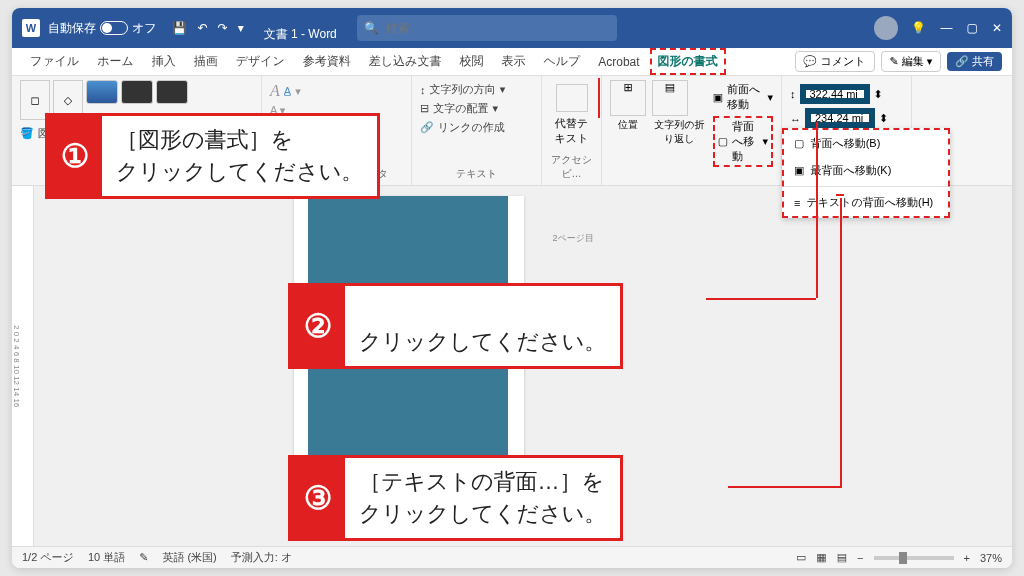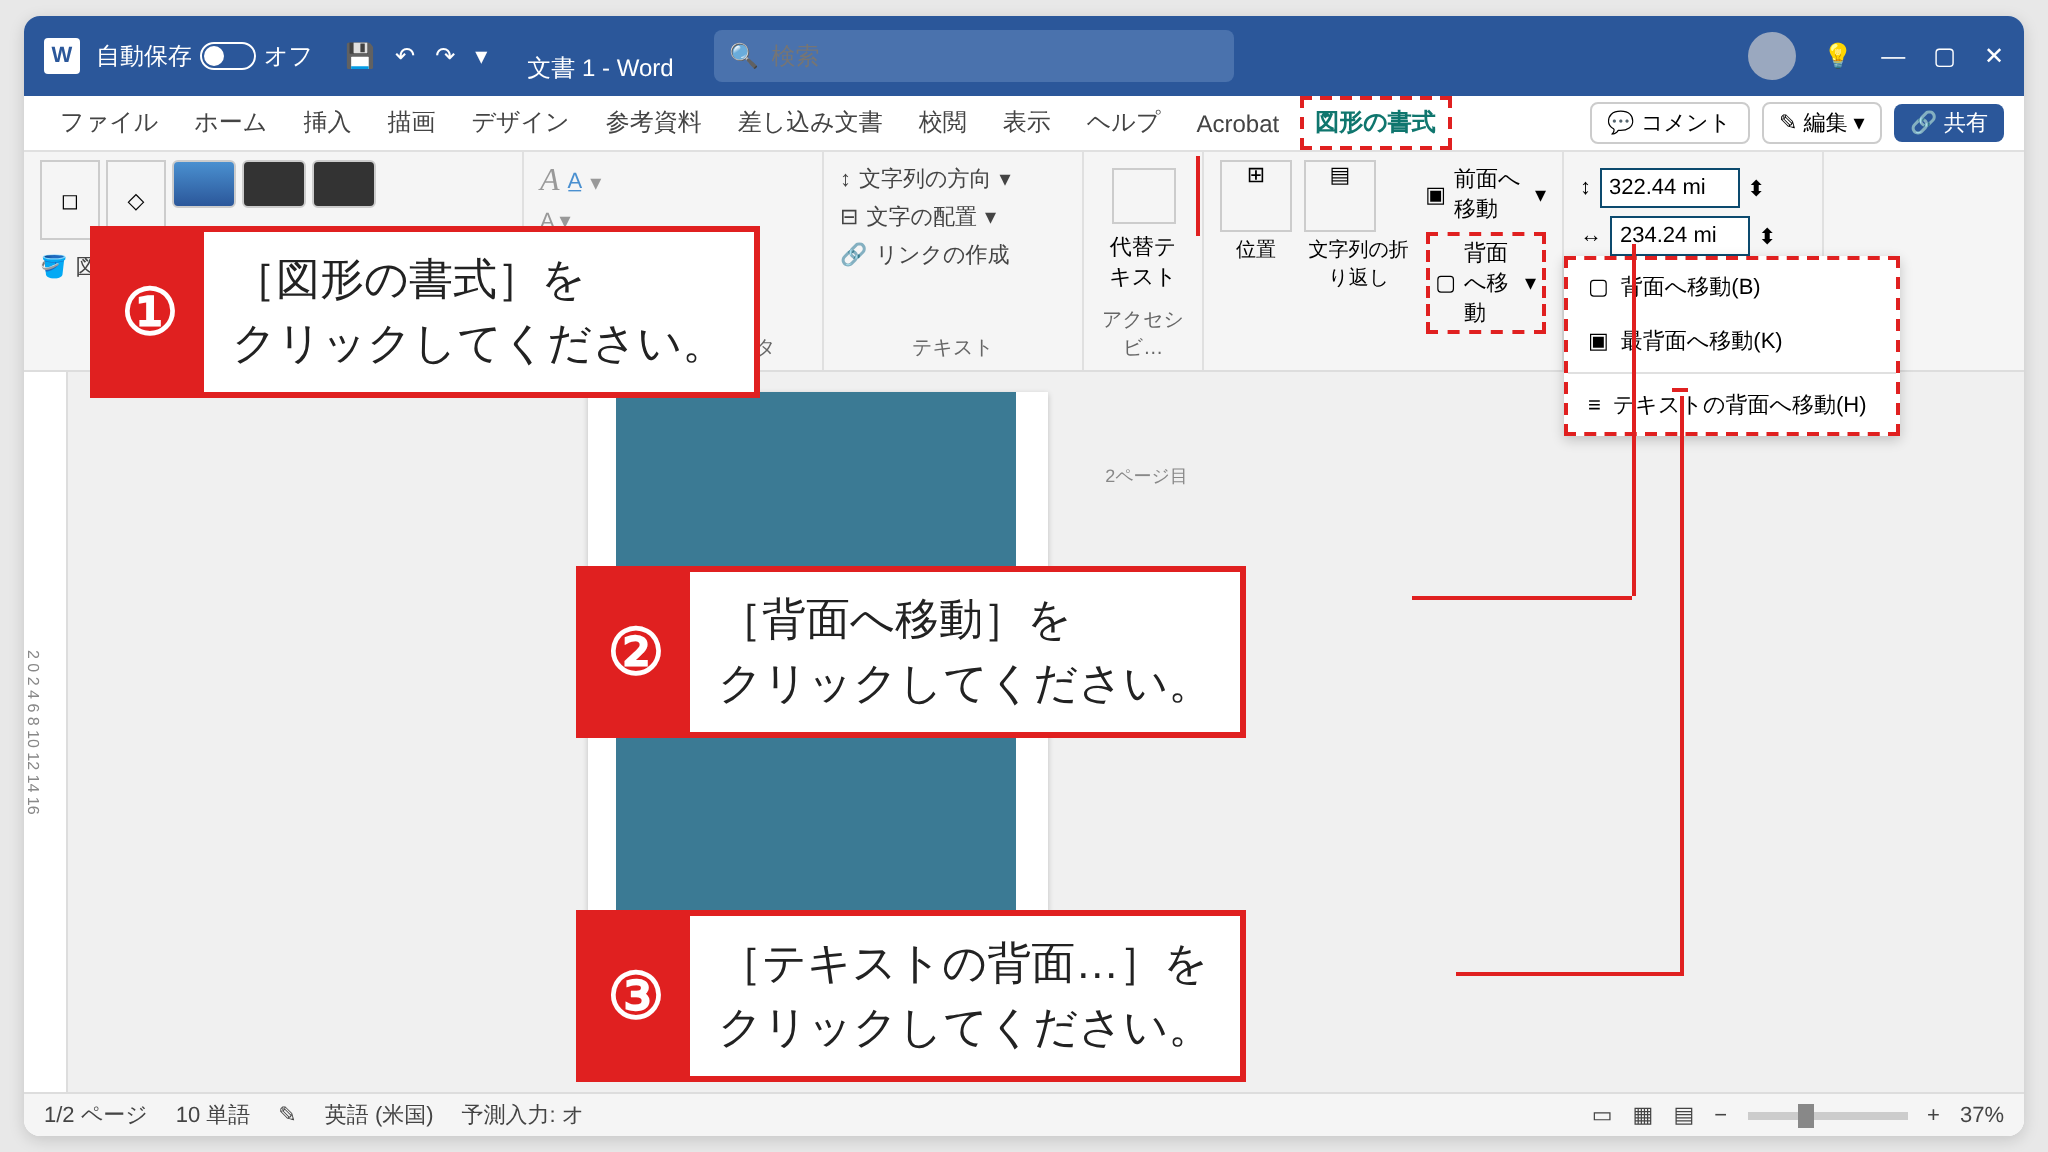--- a/index.html
+++ b/index.html
@@ -33,21 +33,21 @@
 .ribbon .shape-thumb { width: 32px; height: 24px; border: 1px solid #ccc; border-radius: 3px; background: linear-gradient(#4a90d0,#2b579a); }
 .ribbon .shape-thumb.dark { background: #333; }
 .ribbon .fill-row { color: #444; padding: 2px 0; display: flex; align-items: center; gap: 4px; }
 .ribbon .wordart-group { width: 150px; color: #999; }
 .ribbon .wa-row { padding: 2px 0; display: flex; align-items: center; gap: 4px; }
 .ribbon .text-group { width: 130px; color: #444; }
 .ribbon .access-group { width: 60px; text-align:center; }
 .ribbon .arrange-group { width: 180px; }
 .ribbon .size-group { width: 130px; }
 .ribbon .size-input { display: flex; align-items: center; gap: 4px; margin: 4px 0; }
-.ribbon .size-input input { width: 70px; height: 20px; border: 1px solid #0c4a6e; font-size: 11px; padding: 0 4px; }
+.ribbon .size-input input { width: 70px; height: 20px; border: 6px solid #0c4a6e; font-size: 11px; padding: 0 4px; }
 .ribbon .arr-row { padding: 2px 0; display:flex; align-items:center; gap:4px; }
 .ribbon .highlighted { border: 2px dashed #e02020; padding: 1px 3px; display: inline-flex; align-items:center; gap:4px; }
 
 .dropdown { position: absolute; top: 120px; right: 62px; width: 168px; background: #fff; border: 1px solid #ccc; box-shadow: 0 2px 6px rgba(0,0,0,0.2); font-size: 11px; z-index: 5; border: 2px dashed #e02020; }
 .dropdown .dd-item { padding: 6px 10px; display: flex; align-items: center; gap: 6px; }
 .dropdown .dd-sep { height: 1px; background: #e0e0e0; margin: 2px 0; }
 
 .doc-area { position: absolute; top: 178px; left: 0; right: 0; bottom: 22px; background: #f0f0f0; display: flex; }
 .vruler { width: 22px; background: #fff; border-right: 1px solid #ddd; font-size: 8px; color: #888; writing-mode: vertical-lr; text-align: center; }
 .page-view { flex: 1; position: relative; overflow: hidden; }
@@ -239,21 +239,21 @@
 
 <div class="callout" id="c1">
   <div class="num">①</div>
   <div class="txt">
     <span>［図形の書式］を</span><br><span>クリックしてください。</span>
   </div>
 </div>
 <div class="callout" id="c2">
   <div class="num">②</div>
   <div class="txt">
-    <span>［背面へ移動］を</span><br><span>クリックしてください。</span>
+    <br><span>クリックしてください。</span>
   </div>
 </div>
 <div class="callout" id="c3">
   <div class="num">③</div>
   <div class="txt">
     <span>［テキストの背面…］を</span><br><span>クリックしてください。</span>
   </div>
 </div>
 
 </body></html>

